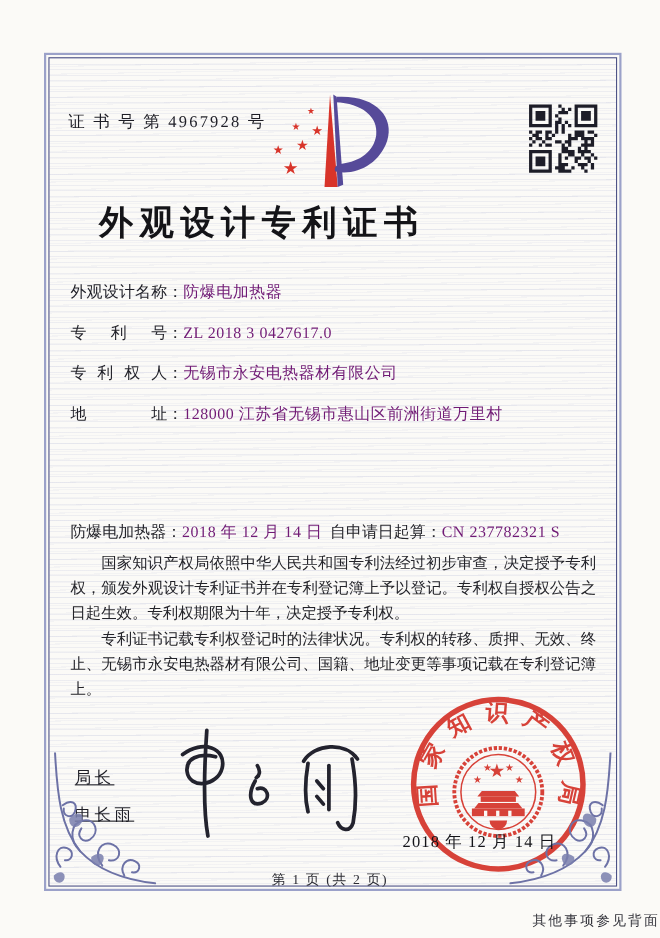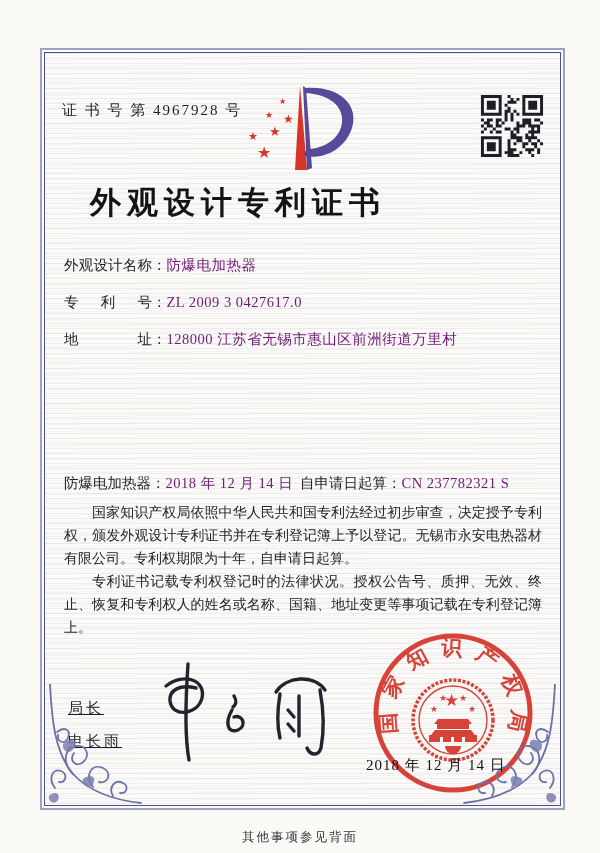--- a/index.html
+++ b/index.html
@@ -33,21 +33,21 @@
   .val{color:#701a75;letter-spacing:0.5px;}
   .grant-row{position:absolute;left:64px;top:474px;width:480px;font-size:14.5px;white-space:nowrap;}
   .grant-right{position:absolute;left:236px;top:0;}
   .paras{position:absolute;left:64px;top:501px;width:478px;font-size:14px;line-height:23px;text-align:justify;}
   .paras p{margin:0;text-indent:2em;color:#232329;}
   .signer{position:absolute;left:68px;top:692px;font-size:15px;letter-spacing:3px;color:#1e1e26;line-height:33px;text-decoration:underline;}
   .signature{position:absolute;left:128px;top:648px;width:215px;height:125px;}
   .seal{position:absolute;left:368px;top:628px;width:170px;height:170px;opacity:.93;}
   .issue-date{position:absolute;left:366px;top:756px;font-size:15px;letter-spacing:1px;color:#141418;z-index:5;}
   .page-num{position:absolute;left:0;top:792px;width:600px;text-align:center;font-size:12.5px;letter-spacing:1.5px;color:#2a2a32;}
-  .back-note{position:absolute;left:0;top:829px;width:600px;text-align:center;font-size:12.5px;letter-spacing:2px;color:#33333b;}
+  .back-note{position:absolute;left:0;top:829px;width:600px;text-align:right;font-size:12.5px;letter-spacing:2px;color:#33333b;}
   .flourish{position:absolute;width:100px;height:125px;z-index:2;}
   .flourish.bl{left:43px;top:684px;}
   .flourish.br{left:462px;top:684px;transform:scaleX(-1);}
 </style>
 </head>
 <body>
 
 <div class="page">
 
   <div class="frame-outer">
@@ -74,37 +74,40 @@
       <path d="M3,3h3v3h-3ZM6,3h3v3h-3ZM9,3h3v3h-3ZM12,3h3v3h-3ZM15,3h3v3h-3ZM18,3h3v3h-3ZM21,3h3v3h-3ZM30,3h3v3h-3ZM45,3h3v3h-3ZM48,3h3v3h-3ZM51,3h3v3h-3ZM54,3h3v3h-3ZM57,3h3v3h-3ZM60,3h3v3h-3ZM63,3h3v3h-3ZM3,6h3v3h-3ZM21,6h3v3h-3ZM33,6h3v3h-3ZM39,6h3v3h-3ZM45,6h3v3h-3ZM63,6h3v3h-3ZM3,9h3v3h-3ZM9,9h3v3h-3ZM12,9h3v3h-3ZM15,9h3v3h-3ZM21,9h3v3h-3ZM30,9h3v3h-3ZM33,9h3v3h-3ZM36,9h3v3h-3ZM45,9h3v3h-3ZM51,9h3v3h-3ZM54,9h3v3h-3ZM57,9h3v3h-3ZM63,9h3v3h-3ZM3,12h3v3h-3ZM9,12h3v3h-3ZM12,12h3v3h-3ZM15,12h3v3h-3ZM21,12h3v3h-3ZM27,12h3v3h-3ZM45,12h3v3h-3ZM51,12h3v3h-3ZM54,12h3v3h-3ZM57,12h3v3h-3ZM63,12h3v3h-3ZM3,15h3v3h-3ZM9,15h3v3h-3ZM12,15h3v3h-3ZM15,15h3v3h-3ZM21,15h3v3h-3ZM30,15h3v3h-3ZM45,15h3v3h-3ZM51,15h3v3h-3ZM54,15h3v3h-3ZM57,15h3v3h-3ZM63,15h3v3h-3ZM3,18h3v3h-3ZM21,18h3v3h-3ZM27,18h3v3h-3ZM30,18h3v3h-3ZM36,18h3v3h-3ZM45,18h3v3h-3ZM63,18h3v3h-3ZM3,21h3v3h-3ZM6,21h3v3h-3ZM9,21h3v3h-3ZM12,21h3v3h-3ZM15,21h3v3h-3ZM18,21h3v3h-3ZM21,21h3v3h-3ZM27,21h3v3h-3ZM33,21h3v3h-3ZM39,21h3v3h-3ZM45,21h3v3h-3ZM48,21h3v3h-3ZM51,21h3v3h-3ZM54,21h3v3h-3ZM57,21h3v3h-3ZM60,21h3v3h-3ZM63,21h3v3h-3ZM27,24h3v3h-3ZM33,24h3v3h-3ZM3,27h3v3h-3ZM9,27h3v3h-3ZM12,27h3v3h-3ZM18,27h3v3h-3ZM21,27h3v3h-3ZM27,27h3v3h-3ZM33,27h3v3h-3ZM45,27h3v3h-3ZM48,27h3v3h-3ZM51,27h3v3h-3ZM57,27h3v3h-3ZM60,27h3v3h-3ZM6,30h3v3h-3ZM9,30h3v3h-3ZM18,30h3v3h-3ZM24,30h3v3h-3ZM39,30h3v3h-3ZM45,30h3v3h-3ZM48,30h3v3h-3ZM51,30h3v3h-3ZM63,30h3v3h-3ZM3,33h3v3h-3ZM9,33h3v3h-3ZM12,33h3v3h-3ZM18,33h3v3h-3ZM21,33h3v3h-3ZM39,33h3v3h-3ZM42,33h3v3h-3ZM45,33h3v3h-3ZM51,33h3v3h-3ZM54,33h3v3h-3ZM57,33h3v3h-3ZM60,33h3v3h-3ZM6,36h3v3h-3ZM15,36h3v3h-3ZM27,36h3v3h-3ZM30,36h3v3h-3ZM36,36h3v3h-3ZM39,36h3v3h-3ZM54,36h3v3h-3ZM60,36h3v3h-3ZM3,39h3v3h-3ZM12,39h3v3h-3ZM18,39h3v3h-3ZM21,39h3v3h-3ZM33,39h3v3h-3ZM39,39h3v3h-3ZM51,39h3v3h-3ZM54,39h3v3h-3ZM57,39h3v3h-3ZM60,39h3v3h-3ZM33,42h3v3h-3ZM36,42h3v3h-3ZM48,42h3v3h-3ZM54,42h3v3h-3ZM3,45h3v3h-3ZM6,45h3v3h-3ZM9,45h3v3h-3ZM12,45h3v3h-3ZM15,45h3v3h-3ZM18,45h3v3h-3ZM21,45h3v3h-3ZM33,45h3v3h-3ZM36,45h3v3h-3ZM39,45h3v3h-3ZM42,45h3v3h-3ZM48,45h3v3h-3ZM51,45h3v3h-3ZM54,45h3v3h-3ZM57,45h3v3h-3ZM3,48h3v3h-3ZM21,48h3v3h-3ZM30,48h3v3h-3ZM39,48h3v3h-3ZM42,48h3v3h-3ZM51,48h3v3h-3ZM60,48h3v3h-3ZM3,51h3v3h-3ZM9,51h3v3h-3ZM12,51h3v3h-3ZM15,51h3v3h-3ZM21,51h3v3h-3ZM30,51h3v3h-3ZM36,51h3v3h-3ZM45,51h3v3h-3ZM48,51h3v3h-3ZM54,51h3v3h-3ZM57,51h3v3h-3ZM63,51h3v3h-3ZM3,54h3v3h-3ZM9,54h3v3h-3ZM12,54h3v3h-3ZM15,54h3v3h-3ZM21,54h3v3h-3ZM30,54h3v3h-3ZM45,54h3v3h-3ZM57,54h3v3h-3ZM3,57h3v3h-3ZM9,57h3v3h-3ZM12,57h3v3h-3ZM15,57h3v3h-3ZM21,57h3v3h-3ZM30,57h3v3h-3ZM33,57h3v3h-3ZM36,57h3v3h-3ZM48,57h3v3h-3ZM51,57h3v3h-3ZM54,57h3v3h-3ZM60,57h3v3h-3ZM3,60h3v3h-3ZM21,60h3v3h-3ZM27,60h3v3h-3ZM30,60h3v3h-3ZM33,60h3v3h-3ZM42,60h3v3h-3ZM51,60h3v3h-3ZM60,60h3v3h-3ZM3,63h3v3h-3ZM6,63h3v3h-3ZM9,63h3v3h-3ZM12,63h3v3h-3ZM15,63h3v3h-3ZM18,63h3v3h-3ZM21,63h3v3h-3ZM30,63h3v3h-3ZM33,63h3v3h-3ZM36,63h3v3h-3ZM39,63h3v3h-3ZM54,63h3v3h-3Z" fill="#1d1d28"></path>
     </svg>
 
   <div class="title">外观设计专利证书</div>
 
   <div class="fields">
     <div class="frow">
       <span class="lab">外观设计名称</span><span>：</span><span class="val">防爆电加热器</span>
     </div>
     <div class="frow">
-      <span class="lab">专利号</span><span>：</span><span class="val">ZL 2009 3 0427617.0</span>
+      <span class="lab">专利号</span><span>：</span><span class="val">ZL 2018 3 0427617.0</span>
+    </div>
+    <div class="frow">
+      <span class="lab">专利权人</span><span>：</span><span class="val">无锡市永安电热器材有限公司</span>
     </div>
     <div class="frow">
       <span class="lab">地址</span><span>：</span><span class="val">128000 江苏省无锡市惠山区前洲街道万里村</span>
     </div>
   </div>
 
   <div class="grant-row">
     <span>防爆电加热器</span><span>：</span><span class="val">2018 年 12 月 14 日</span>
     <span class="grant-right">
       <span>自申请日起算</span><span>：</span><span class="val">CN 237782321 S</span>
     </span>
   </div>
 
   <div class="paras">
-    <p>国家知识产权局依照中华人民共和国专利法经过初步审查，决定授予专利权，颁发外观设计专利证书并在专利登记簿上予以登记。无锡市永安电热器材有限公司。专利权期限为十年，自申请日起算。</p>
-    <p>专利证书记载专利权登记时的法律状况。授权公告号、质押、无效、终止、恢复和专利权人的姓名或名称、国籍、地址变更等事项记载在专利登记簿上。</p>
+    <p>国家知识产权局依照中华人民共和国专利法经过初步审查，决定授予专利权，颁发外观设计专利证书并在专利登记簿上予以登记。专利权自授权公告之日起生效。专利权期限为十年，决定授予专利权。</p>
+    <p>专利证书记载专利权登记时的法律状况。专利权的转移、质押、无效、终止、无锡市永安电热器材有限公司、国籍、地址变更等事项记载在专利登记簿上。</p>
   </div>
 
   <svg class="flourish bl" viewBox="0 0 100 125">
     <g fill="none" stroke="#6d72a6" stroke-width="1.8" stroke-linecap="round">
       <path d="M7,0 C9,38 12,68 30,90 C46,107 70,116 98,119"></path>
       <path d="M30,90 C19,79 21,64 33,62 C44,60 48,73 39,79 C32,83 26,76 31,69"></path>
       <path d="M50,103 C41,91 49,79 60,84 C69,88 66,100 56,98"></path>
       <path d="M12,104 C5,95 9,84 18,87 C25,90 23,99 16,98"></path>
       <path d="M70,112 C65,103 72,95 80,99 C86,102 84,110 77,109"></path>
       <path d="M14,48 C22,42 28,46 25,54 C22,61 14,58 15,51"></path>
@@ -177,15 +180,16 @@
         <rect x="72" y="109" width="3" height="5" fill="#fbfaf7"></rect>
         <rect x="83" y="109" width="3" height="5" fill="#fbfaf7"></rect>
         <rect x="94" y="109" width="3" height="5" fill="#fbfaf7"></rect>
         <path d="M77,118 a8,8 0 0 0 16,0 Z"></path>
       </g>
     </g>
   </svg>
 
   <div class="issue-date">2018 年 12 月 14 日</div>
 
+  <div class="page-num">第 1 页 (共 2 页)</div>
   <div class="back-note">其他事项参见背面</div>
 
 </div>
 
 </body></html>

